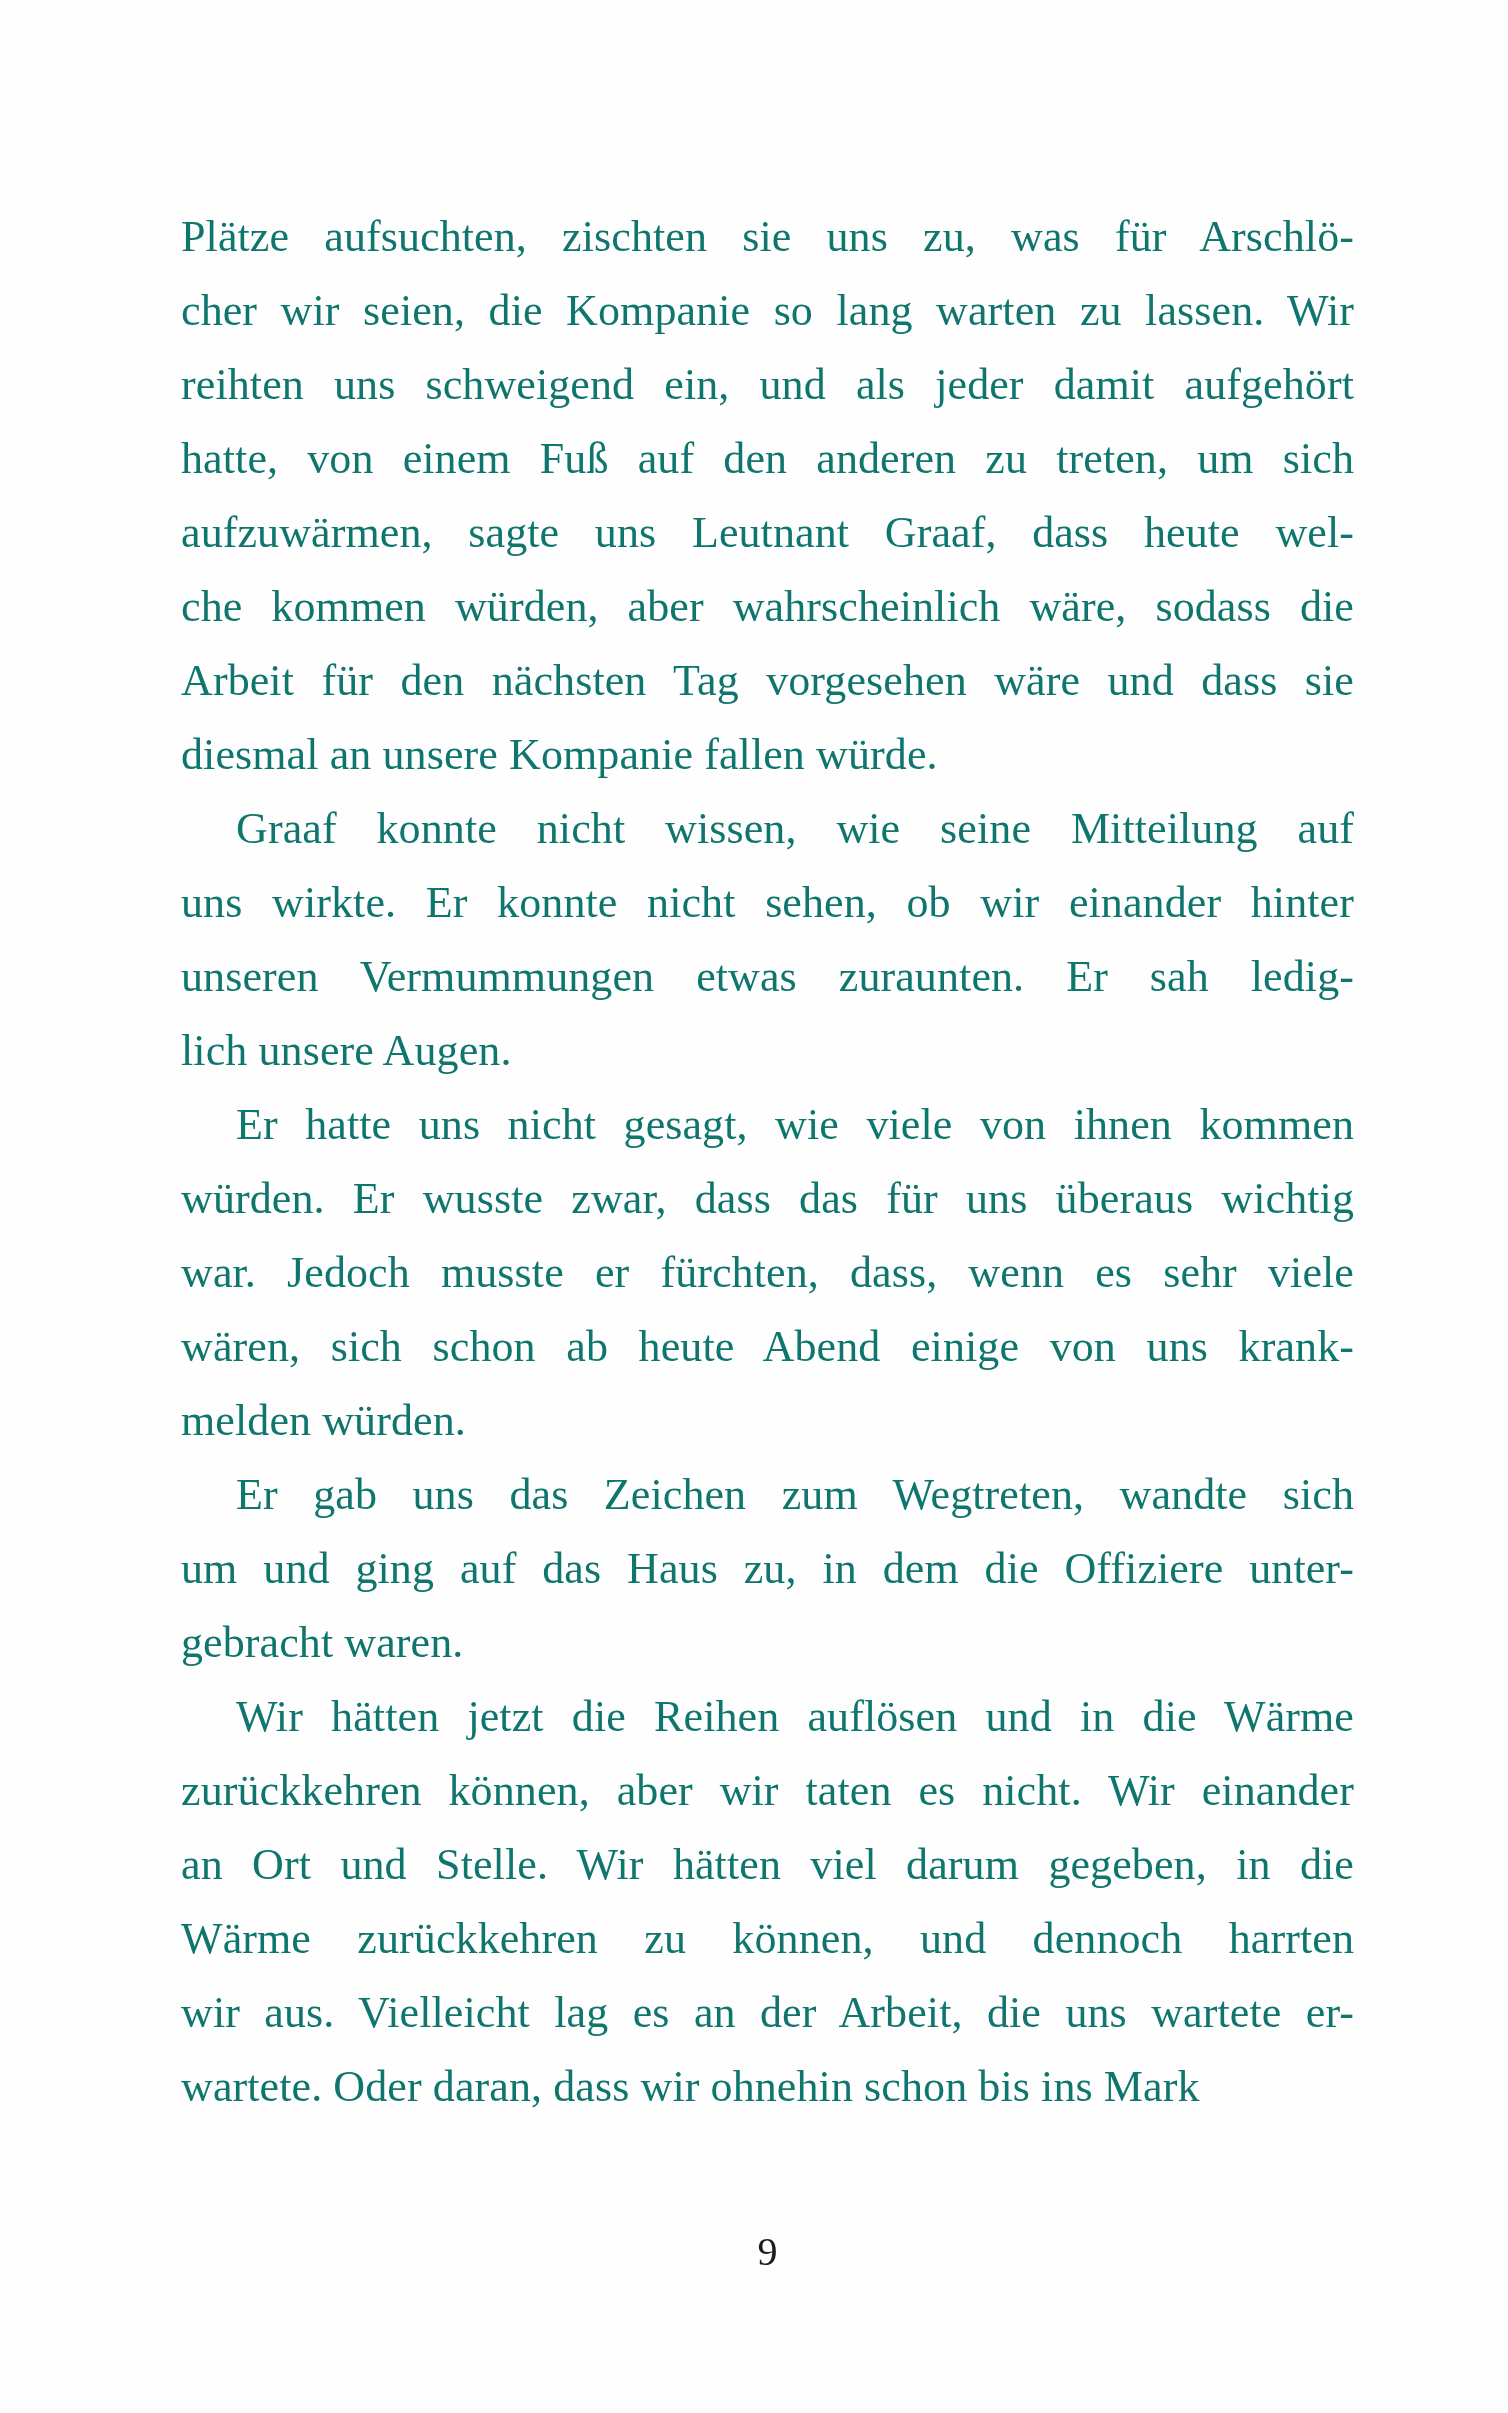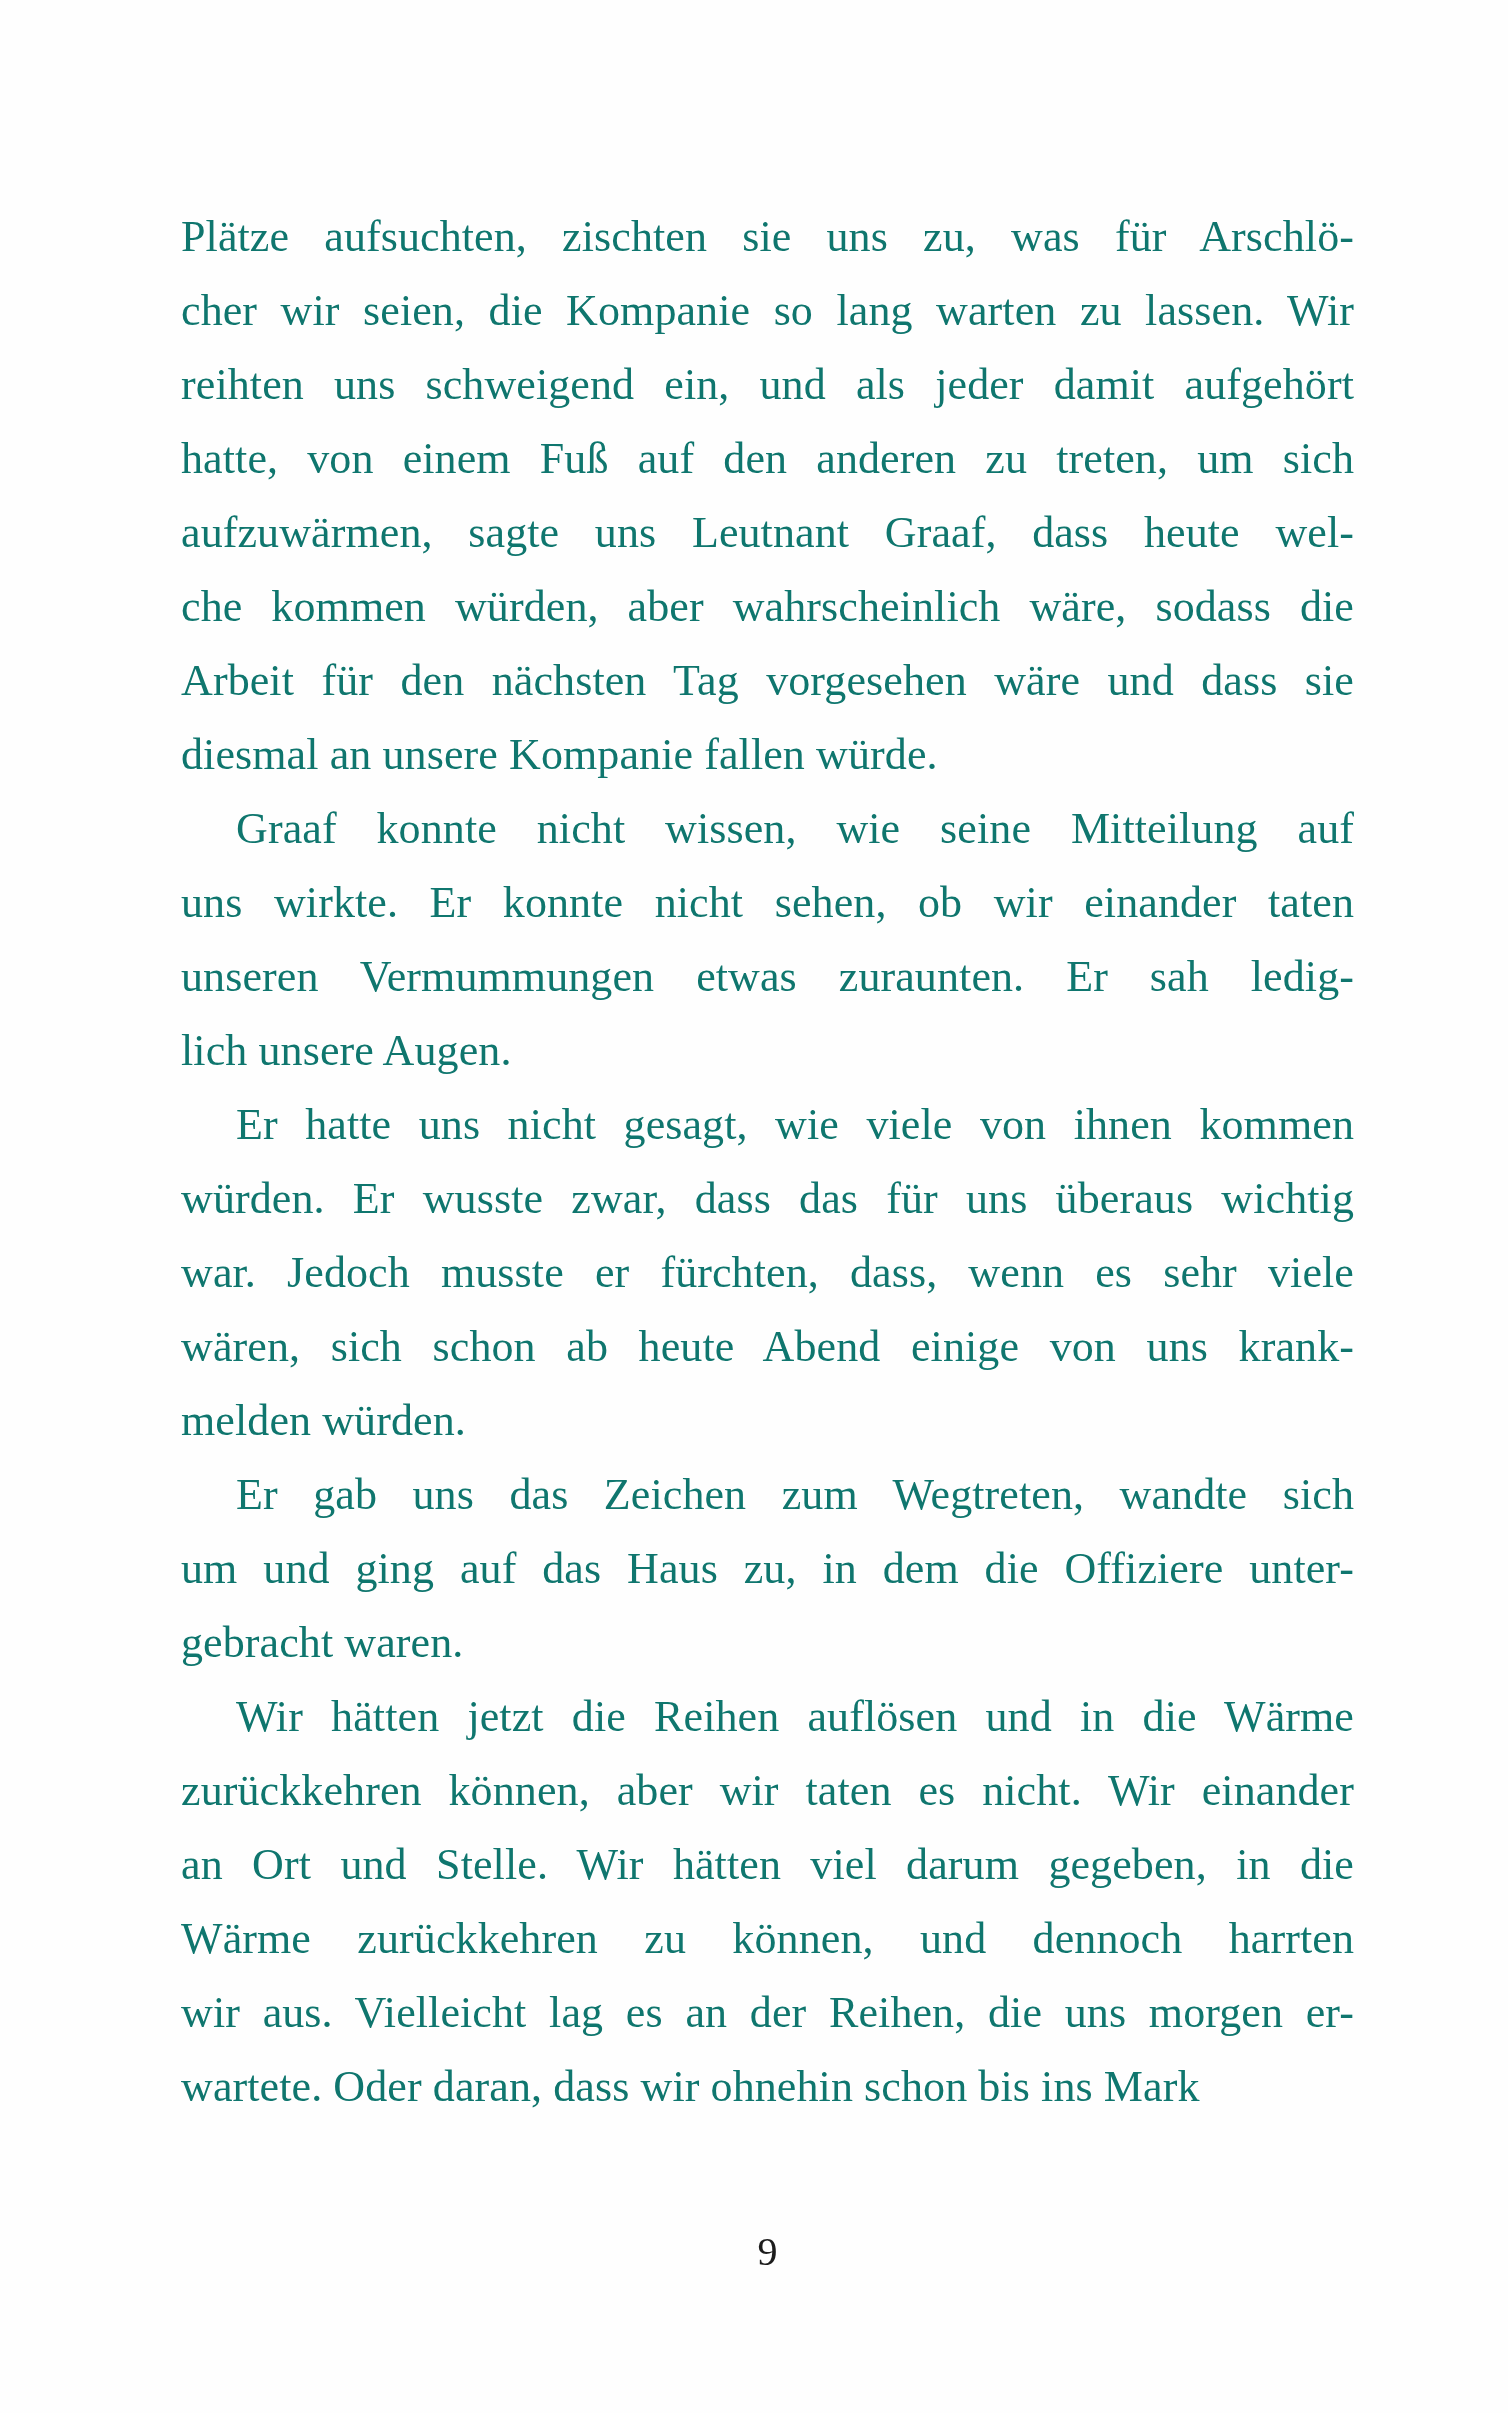--- a/index.html
+++ b/index.html
@@ -63,40 +63,40 @@
         <div class="line">cher wir seien, die Kompanie so lang warten zu lassen. Wir</div>
         <div class="line">reihten uns schweigend ein, und als jeder damit aufgehört</div>
         <div class="line">hatte, von einem Fuß auf den anderen zu treten, um sich</div>
         <div class="line">aufzuwärmen, sagte uns Leutnant Graaf, dass heute wel-</div>
         <div class="line">che kommen würden, aber wahrscheinlich wäre, sodass die</div>
         <div class="line">Arbeit für den nächsten Tag vorgesehen wäre und dass sie</div>
         <div class="line last">diesmal an unsere Kompanie fallen würde.</div>
       </div>
       <div class="para indent">
         <div class="line">Graaf konnte nicht wissen, wie seine Mitteilung auf</div>
-        <div class="line">uns wirkte. Er konnte nicht sehen, ob wir einander taten</div>
+        <div class="line">uns wirkte. Er konnte nicht sehen, ob wir einander hinter</div>
         <div class="line">unseren Vermummungen etwas zuraunten. Er sah ledig-</div>
         <div class="line last">lich unsere Augen.</div>
       </div>
       <div class="para indent">
         <div class="line">Er hatte uns nicht gesagt, wie viele von ihnen kommen</div>
         <div class="line">würden. Er wusste zwar, dass das für uns überaus wichtig</div>
         <div class="line">war. Jedoch musste er fürchten, dass, wenn es sehr viele</div>
         <div class="line">wären, sich schon ab heute Abend einige von uns krank-</div>
         <div class="line last">melden würden.</div>
       </div>
       <div class="para indent">
         <div class="line">Er gab uns das Zeichen zum Wegtreten, wandte sich</div>
         <div class="line">um und ging auf das Haus zu, in dem die Offiziere unter-</div>
         <div class="line last">gebracht waren.</div>
       </div>
       <div class="para indent">
         <div class="line">Wir hätten jetzt die Reihen auflösen und in die Wärme</div>
         <div class="line">zurückkehren können, aber wir taten es nicht. Wir einander</div>
         <div class="line">an Ort und Stelle. Wir hätten viel darum gegeben, in die</div>
         <div class="line">Wärme zurückkehren zu können, und dennoch harrten</div>
-        <div class="line">wir aus. Vielleicht lag es an der Reihen, die uns morgen er-</div>
+        <div class="line">wir aus. Vielleicht lag es an der Arbeit, die uns wartete er-</div>
         <div class="line last">wartete. Oder daran, dass wir ohnehin schon bis ins Mark</div>
       </div>
     </div>
   <div class="page-number">9</div>
 </div>
 
 
 </body></html>

